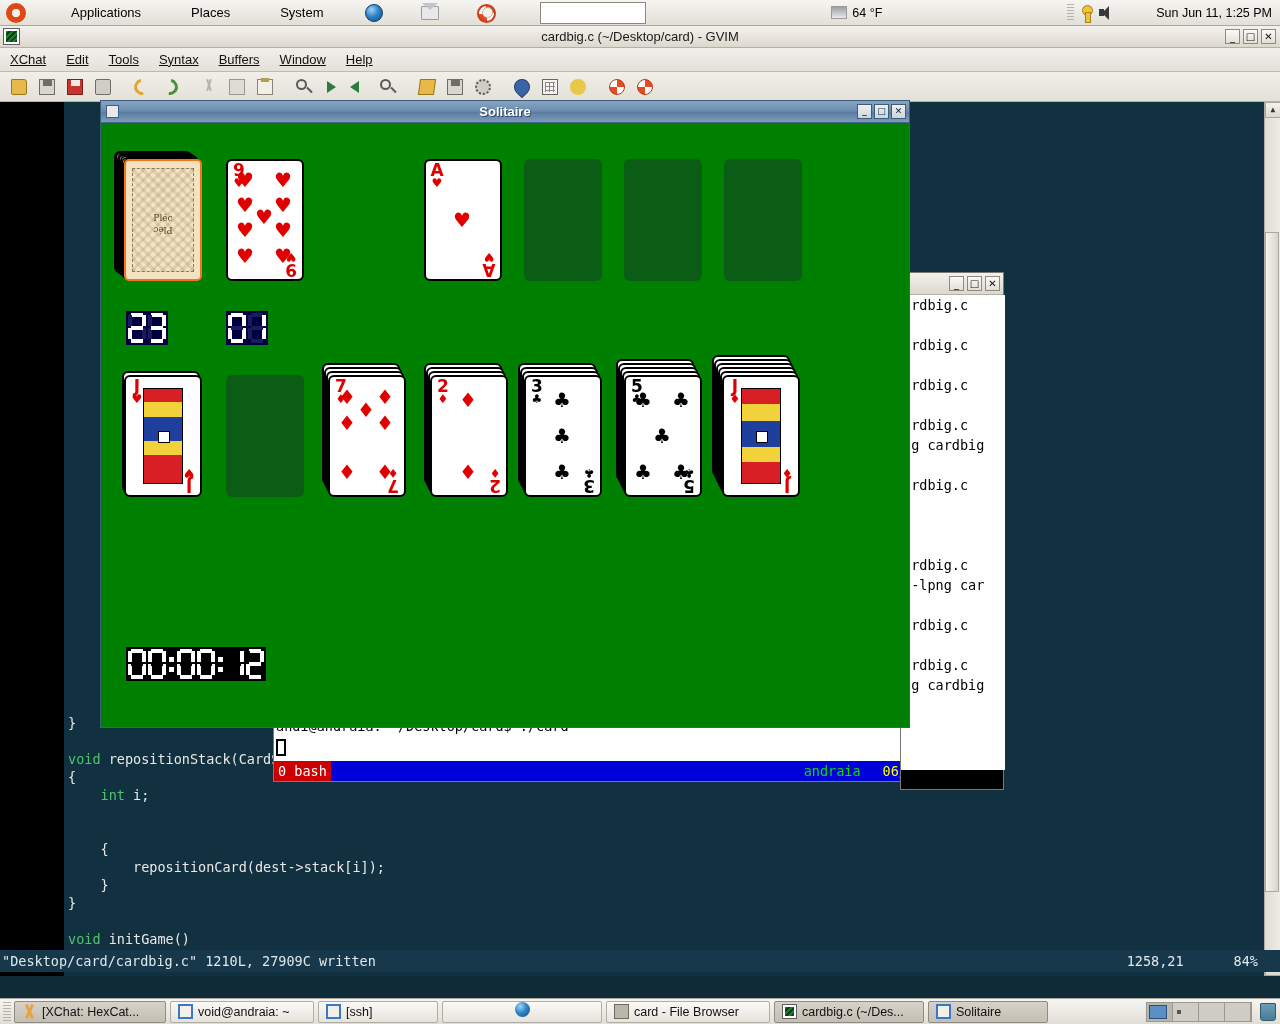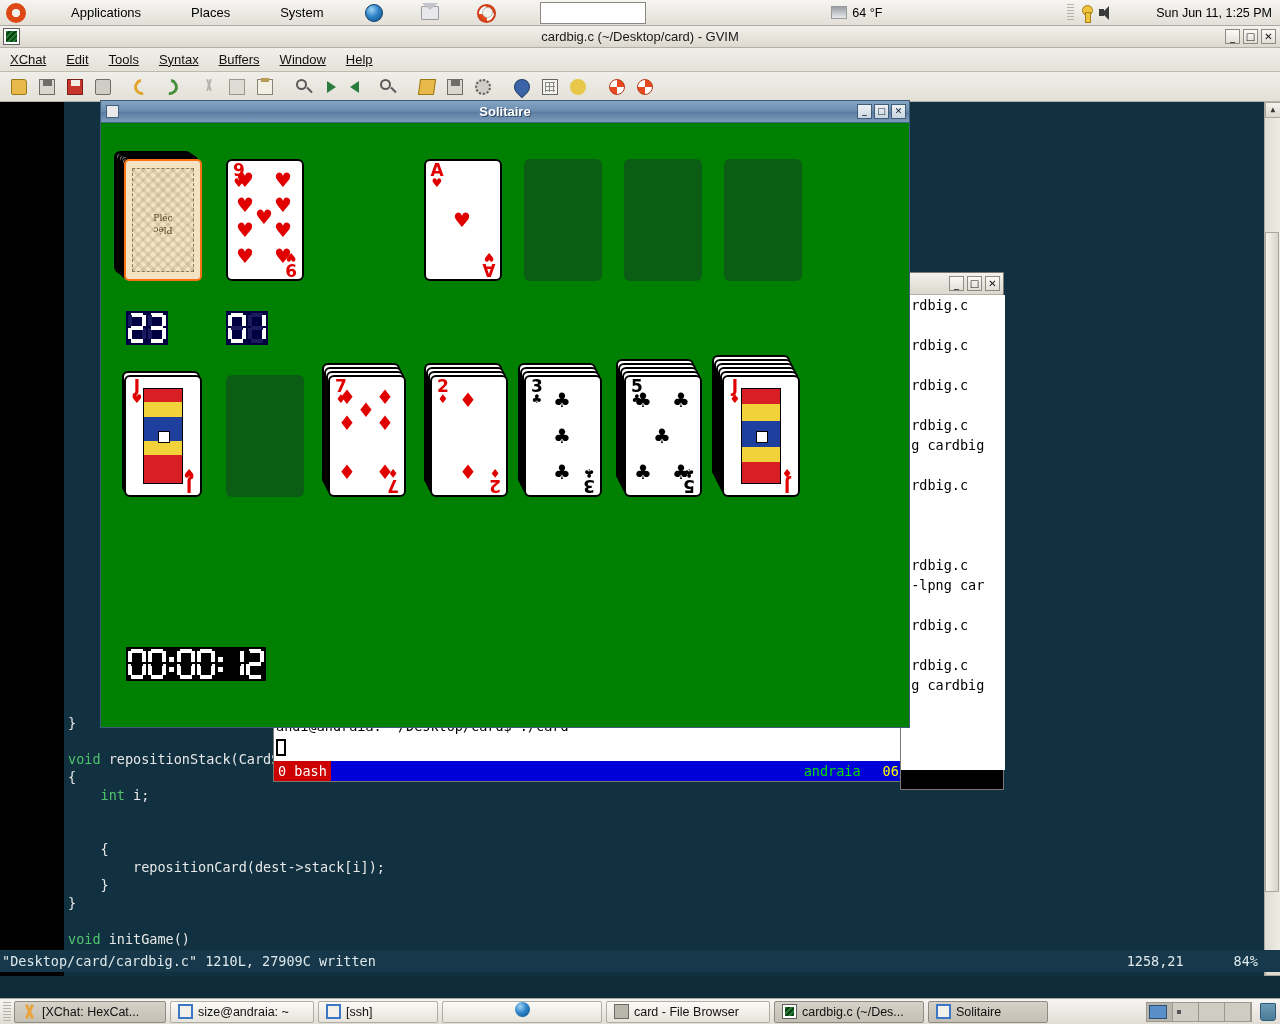--- a/index.html
+++ b/index.html
@@ -1033,21 +1033,21 @@
 
   <div id="taskbar">
     <div id="tb-grip"></div>
     <div id="task-list" style="display: flex; align-items: center;">
         <div class="task active" style="width: 152px;">
           <div class="task-ico ti-xchat"></div>
           <span style="overflow: hidden; text-overflow: ellipsis;">[XChat: HexCat...</span>
         </div>
         <div class="task" style="width: 144px;">
           <div class="task-ico ti-term"></div>
-          <span style="overflow: hidden; text-overflow: ellipsis;">size@andraia: ~</span>
+          <span style="overflow: hidden; text-overflow: ellipsis;">void@andraia: ~</span>
         </div>
         <div class="task" style="width: 120px;">
           <div class="task-ico ti-term"></div>
           <span style="overflow: hidden; text-overflow: ellipsis;">[ssh]</span>
         </div>
         <div class="task" style="width: 160px; flex-direction: column;">
           <div class="task-ico ti-globe"></div>
           <span style="overflow: hidden; text-overflow: ellipsis;">Chapter 7 - Open...</span>
         </div>
         <div class="task" style="width: 164px;">

